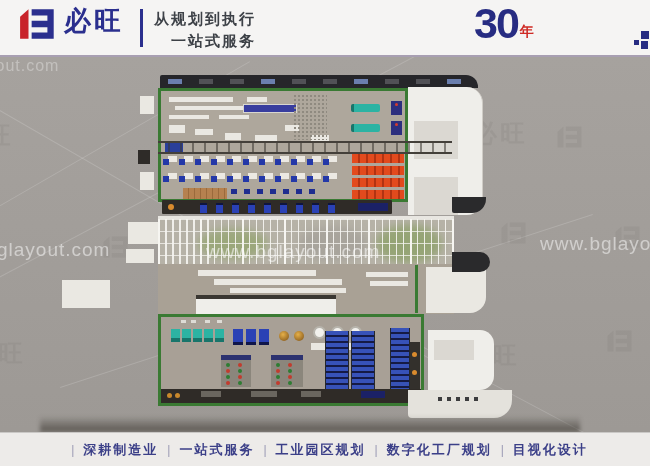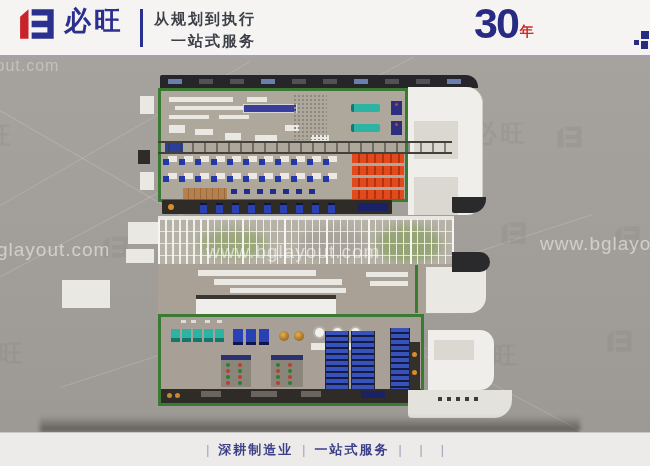--- a/index.html
+++ b/index.html
@@ -434,17 +434,20 @@
     <div class="wm" style="left:540px;top:176px;opacity:.5;">www.bglayout.com</div>
   </div>
 
   <footer class="footer">
     <nav id="footer-menu">
         <span class="fsep">|</span>
         <span class="fitem">深耕制造业</span>
         <span class="fsep">|</span>
         <span class="fitem">一站式服务</span>
         <span class="fsep">|</span>
+        <span class="fitem">工业园区规划</span>
         <span class="fsep">|</span>
+        <span class="fitem">数字化工厂规划</span>
         <span class="fsep">|</span>
+        <span class="fitem">目视化设计</span>
       </nav>
   </footer>
 </div>
 
 </body></html>

